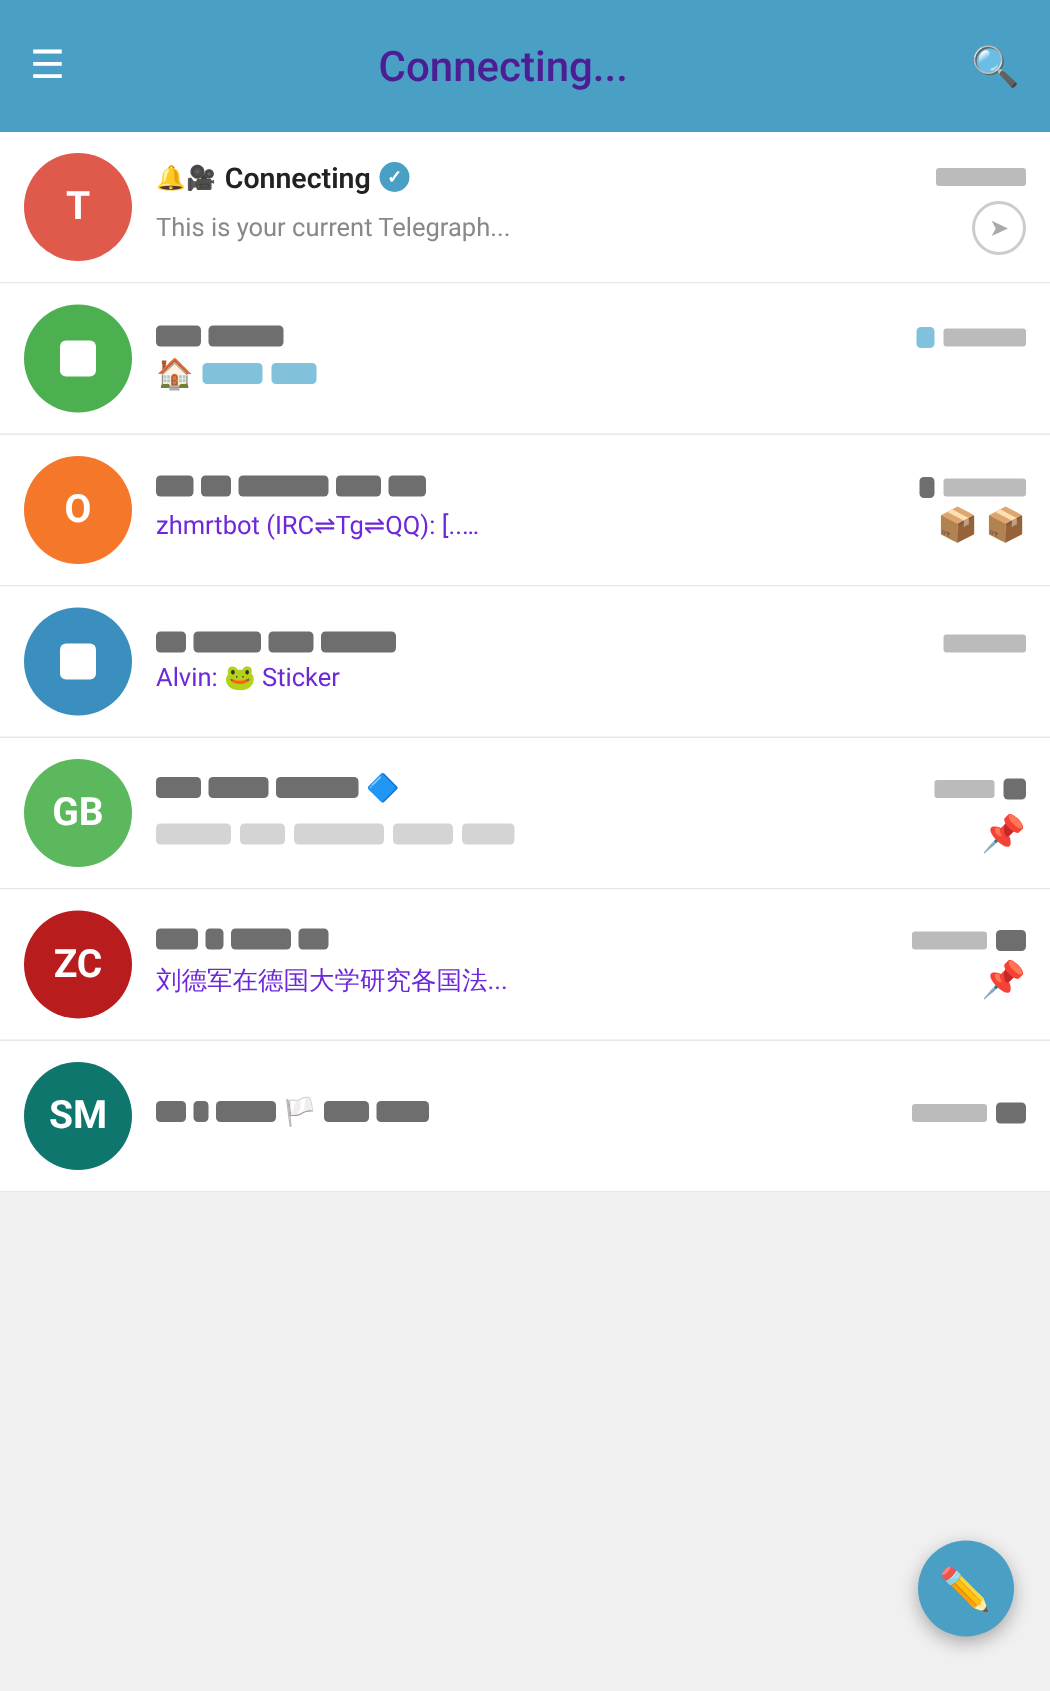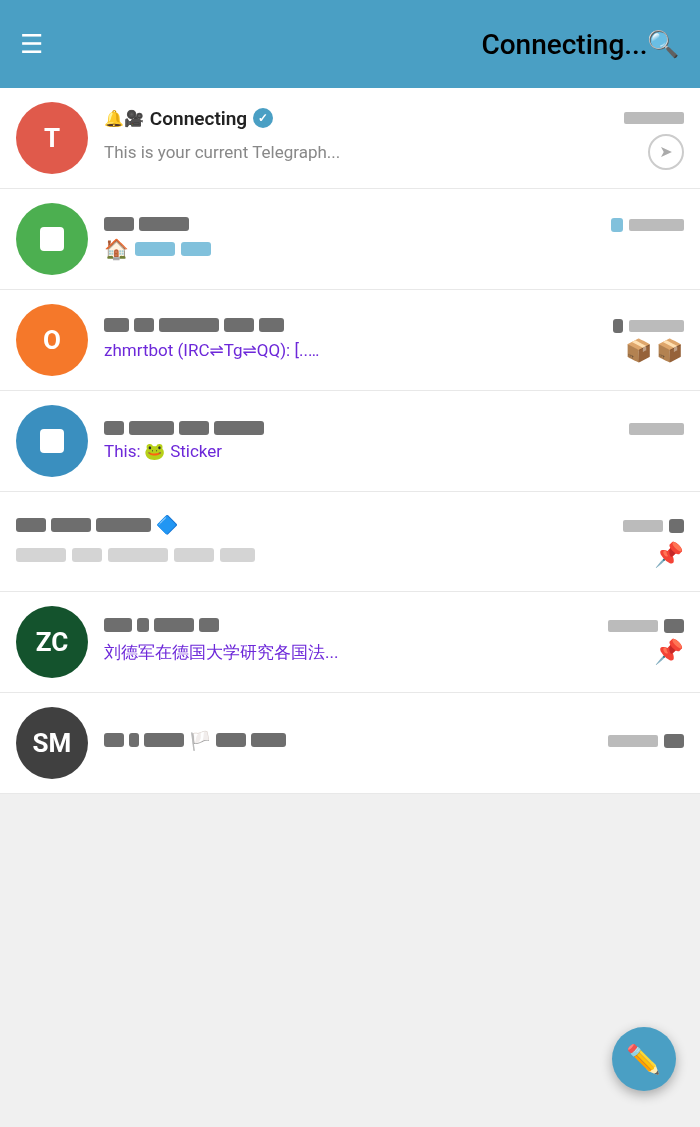--- a/index.html
+++ b/index.html
@@ -15,25 +15,25 @@
     
     .app-bar {
       background: #4a9fc4;
       height: 88px;
       display: flex;
       align-items: center;
       padding: 0 20px;
       position: relative;
     }
     .app-bar-title {
-      color: #000000;
+      color: #4c1d95;
       font-size: 28px;
       font-weight: 500;
       flex: 1;
-      text-align: right;
+      text-align: center;
       margin-left: -20px;
     }
     .hamburger-icon {
       color: #fff;
       font-size: 26px;
       cursor: pointer;
       line-height: 1;
     }
     .search-icon {
       color: #fff;
@@ -68,22 +68,22 @@
       color: #fff;
       flex-shrink: 0;
       margin-right: 16px;
       position: relative;
       overflow: hidden;
     }
 
     .avatar-t { background: #e05a4b; }
     .avatar-orange { background: #f5782a; }
     .avatar-gb { background: #5cb85c; }
-    .avatar-zc { background: #14532d; }
-    .avatar-sm { background: #404040; }
+    .avatar-zc { background: #b91c1c; }
+    .avatar-sm { background: #0f766e; }
 
     .chat-content {
       flex: 1;
       min-width: 0;
       display: flex;
       flex-direction: column;
       justify-content: center;
     }
 
     .chat-top-row {
@@ -331,26 +331,27 @@
           <span class="redacted-block" style="width:20px;"></span>
           <span class="redacted-block" style="width:45px;"></span>
           <span class="redacted-block" style="width:30px;"></span>
           <span class="redacted-block" style="width:50px;"></span>
         </div>
         <div class="chat-meta">
           <span class="redacted-time-block" style="width:55px;"></span>
         </div>
       </div>
       <div class="chat-preview-row">
-        <span class="chat-preview colored">This: 🐸 Sticker</span>
-      </div>
-    </div>
-  </div>
-
-  <div class="chat-item">
+        <span class="chat-preview colored">Alvin: 🐸 Sticker</span>
+      </div>
+    </div>
+  </div>
+
+  <div class="chat-item">
+    <div class="avatar avatar-gb">GB</div>
     <div class="chat-content">
       <div class="chat-top-row">
         <div class="redacted-row">
           <span class="redacted-block" style="width:30px;"></span>
           <span class="redacted-block" style="width:40px;"></span>
           <span class="redacted-block" style="width:55px;"></span>
           <span style="font-size:18px;color:#6bb6d6;">🔷</span>
         </div>
         <div class="chat-meta">
           <span class="redacted-time-block" style="width:40px;"></span>

